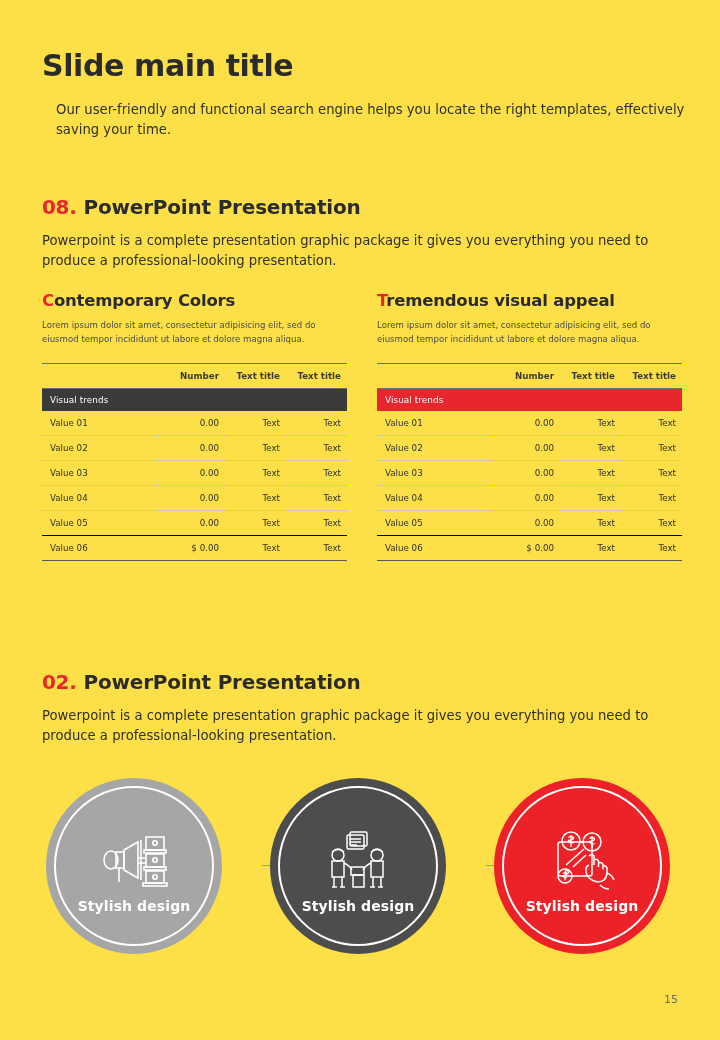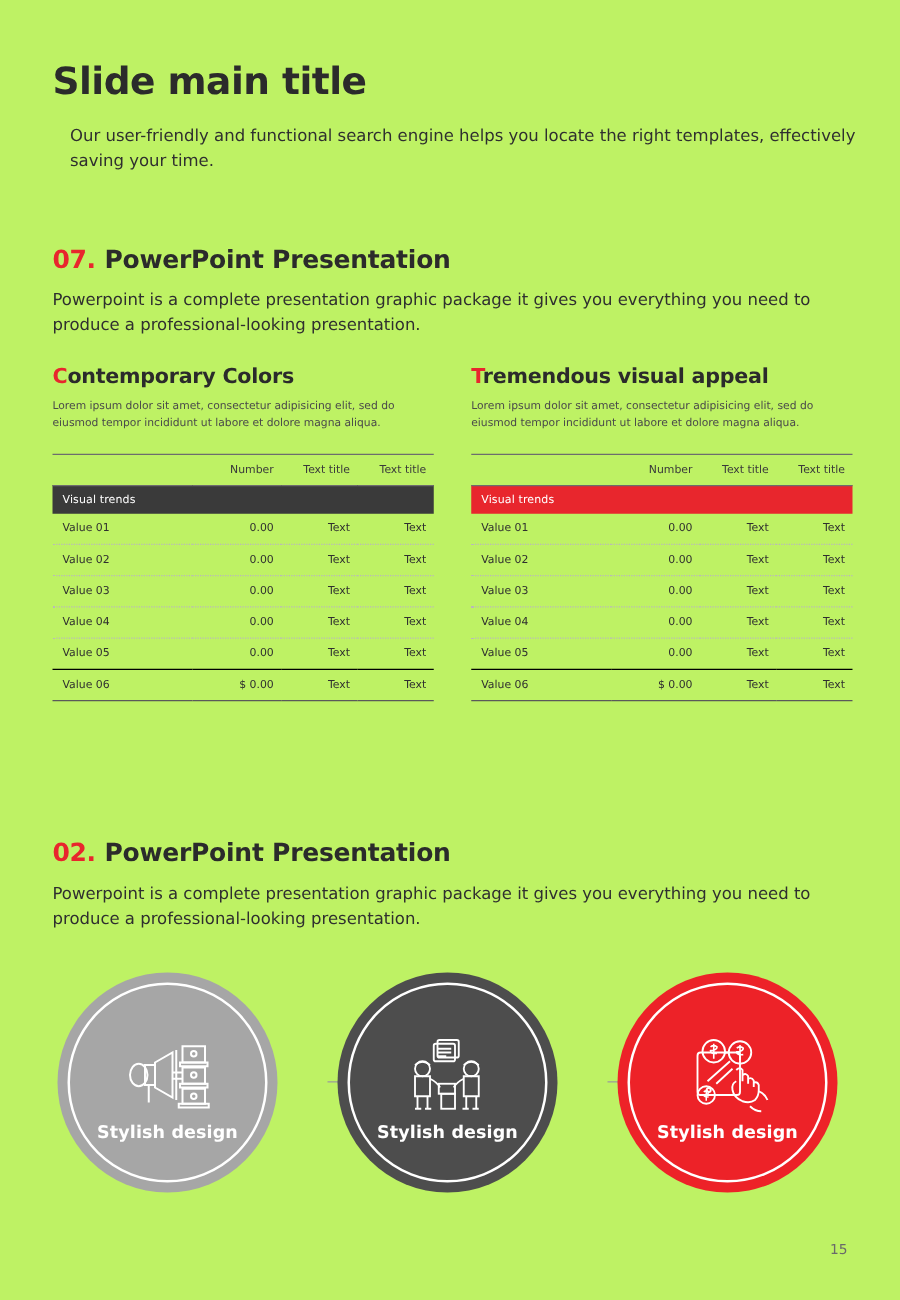--- a/index.html
+++ b/index.html
@@ -11,21 +11,21 @@
     width: 720px;
     height: 1040px;
     position: relative;
     font-family: "DejaVu Sans", sans-serif;
     color: #231f20;
     overflow: hidden;
   }
   .slide {
     position: absolute;
     inset: 0;
-    background: #bef264;
+    background: #fde047;
   }
 
   
   .page-title {
     position: absolute;
     left: 42px;
     top: 50px;
     font-size: 30px;
     font-weight: 700;
     letter-spacing: -0.4px;
@@ -116,21 +116,21 @@
     height: 1px;
     padding: 0;
     background: #6d6d6d;
     line-height: 0;
     font-size: 0;
   }
   tr.col-heads th {
     text-align: right;
     padding: 7px 6px 7px 0;
     color: #3a3a3a;
-    font-weight: 400;
+    font-weight: 700;
     border-bottom: 1px solid #6d6d6d;
   }
   tr.col-heads th.c-label {
     text-align: left;
     padding-left: 8px;
   }
   tr.banner td {
     background: #3a3a3a;
     color: #ffffff;
     font-size: 8.8px;
@@ -233,21 +233,21 @@
 </head>
 <body>
 
 <div class="slide">
 
   <div class="page-title">Slide main title</div>
   <div class="page-subtitle">Our user-friendly and functional search engine helps you locate the right templates, effectively saving your time.</div>
 
   <div class="section" style="top:195px;">
     <div class="section-head">
-      <span class="section-num">07.</span>
+      <span class="section-num">08.</span>
       <span class="section-title">PowerPoint Presentation</span>
     </div>
     <div class="section-body">Powerpoint is a complete presentation graphic package it gives you everything you need to produce a professional-looking presentation.</div>
   </div>
 
   <div class="columns">
 
     <div class="col">
       <div class="col-title"><span class="accent">C</span><span>ontemporary Colors</span></div>
       <div class="col-lorem">Lorem ipsum dolor sit amet, consectetur adipisicing elit, sed do eiusmod tempor incididunt ut labore et dolore magna aliqua.</div>

